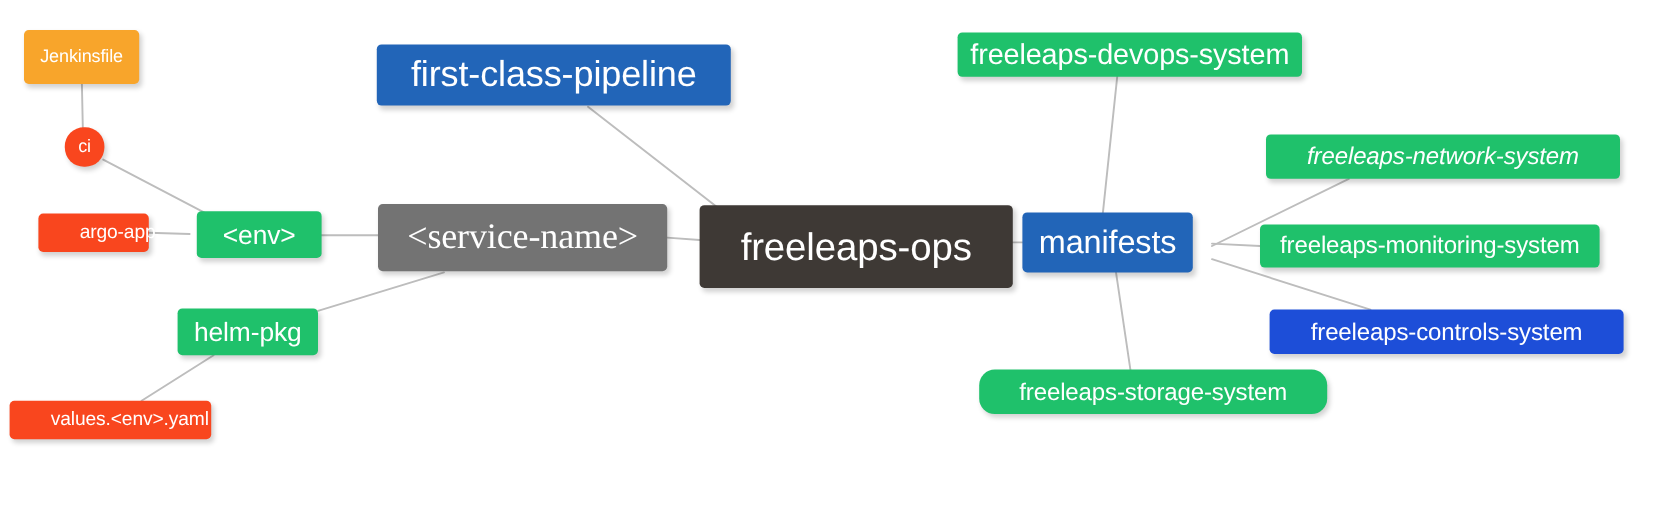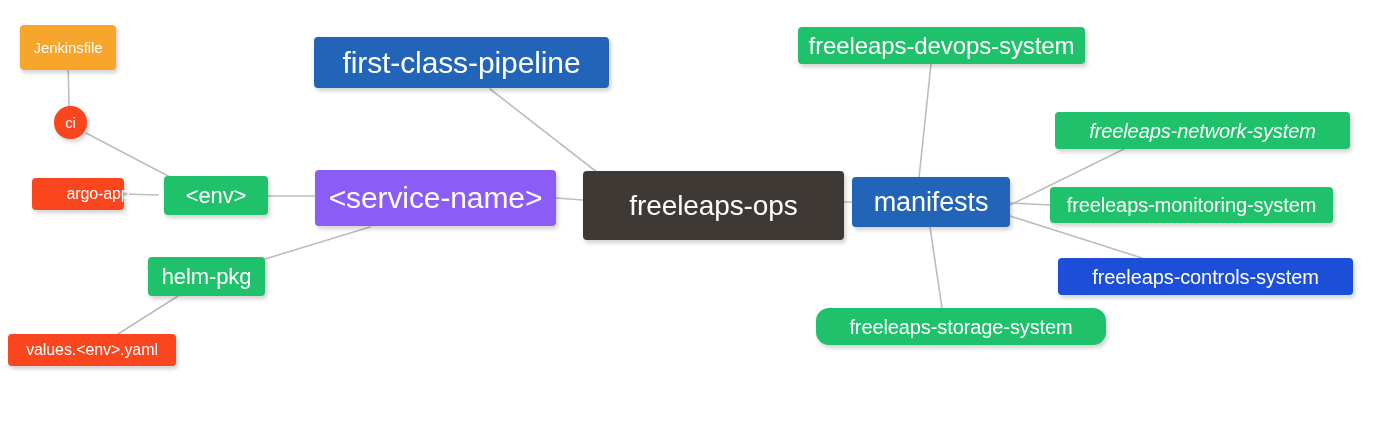--- a/index.html
+++ b/index.html
@@ -74,33 +74,33 @@
       </div>
       <div class="node" style="left: 32px; top: 178px; width: 92px; height: 32px; background: rgb(249, 70, 30); font-size: 16px; padding-left: 40px;">
         <span class="node-label">argo-app</span>
       </div>
       <div class="node" style="left: 164px; top: 176px; width: 104px; height: 39px; background: rgb(31, 193, 107); font-size: 22px;">
         <span class="node-label">&lt;env&gt;</span>
       </div>
       <div class="node" style="left: 148px; top: 257px; width: 117px; height: 39px; background: rgb(31, 193, 107); font-size: 22px;">
         <span class="node-label">helm-pkg</span>
       </div>
-      <div class="node" style="left: 8px; top: 334px; width: 168px; height: 32px; background: rgb(249, 70, 30); font-size: 16px;">
+      <div class="node" style="left: 8px; top: 334px; width: 168px; height: 32px; background: rgb(249, 70, 30); font-size: 16px; justify-content: flex-end;">
         <span class="node-label">values.&lt;env&gt;.yaml</span>
       </div>
       <div class="node" style="left: 314px; top: 37px; width: 295px; height: 51px; background: rgb(34, 101, 184); font-size: 30px;">
         <span class="node-label">first-class-pipeline</span>
       </div>
-      <div class="node" style="left: 315px; top: 170px; width: 241px; height: 56px; background: #8b5cf6; font-size: 30px;">
+      <div class="node" style="left: 315px; top: 170px; width: 241px; height: 56px; background: #737373; font-size: 30px; font-family: Liberation Serif, serif;">
         <span class="node-label">&lt;service-name&gt;</span>
       </div>
-      <div class="node" style="left: 583px; top: 171px; width: 261px; height: 69px; background: rgb(62, 57, 53); font-size: 28px;">
+      <div class="node" style="left: 583px; top: 171px; width: 261px; height: 69px; background: rgb(62, 57, 53); font-size: 32px;">
         <span class="node-label">freeleaps-ops</span>
       </div>
-      <div class="node" style="left: 852px; top: 177px; width: 158px; height: 50px; background: rgb(34, 101, 184); font-size: 27px;">
+      <div class="node" style="left: 852px; top: 177px; width: 142px; height: 50px; background: rgb(34, 101, 184); font-size: 27px;">
         <span class="node-label">manifests</span>
       </div>
       <div class="node" style="left: 798px; top: 27px; width: 287px; height: 37px; background: rgb(31, 193, 107); font-size: 24px;">
         <span class="node-label">freeleaps-devops-system</span>
       </div>
       <div class="node" style="left: 1055px; top: 112px; width: 295px; height: 37px; background: rgb(31, 193, 107); font-size: 20px; font-style: italic;">
         <span class="node-label">freeleaps-network-system</span>
       </div>
       <div class="node" style="left: 1050px; top: 187px; width: 283px; height: 36px; background: rgb(31, 193, 107); font-size: 20px;">
         <span class="node-label">freeleaps-monitoring-system</span>

